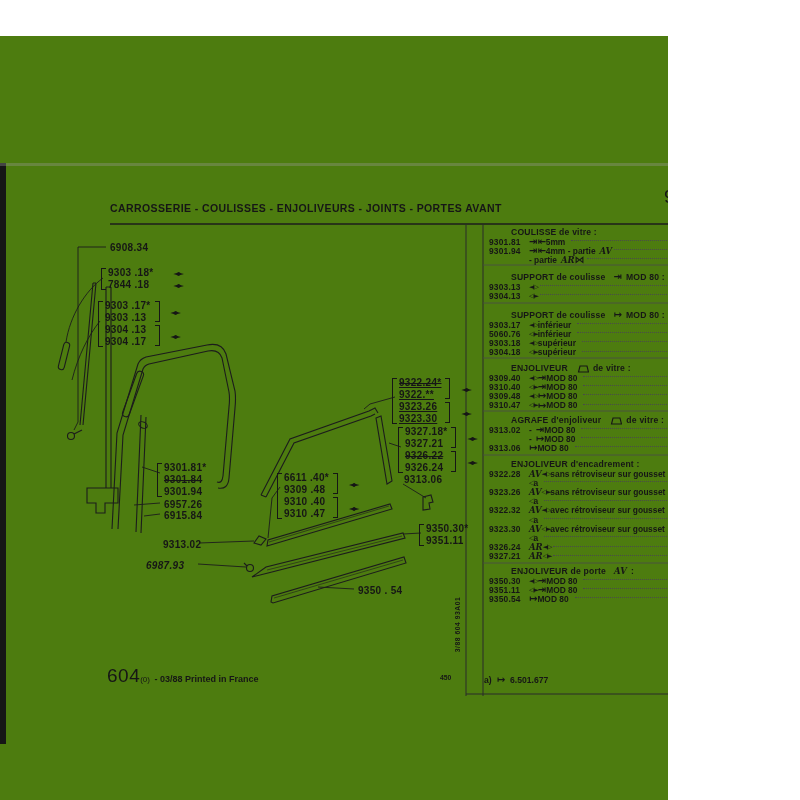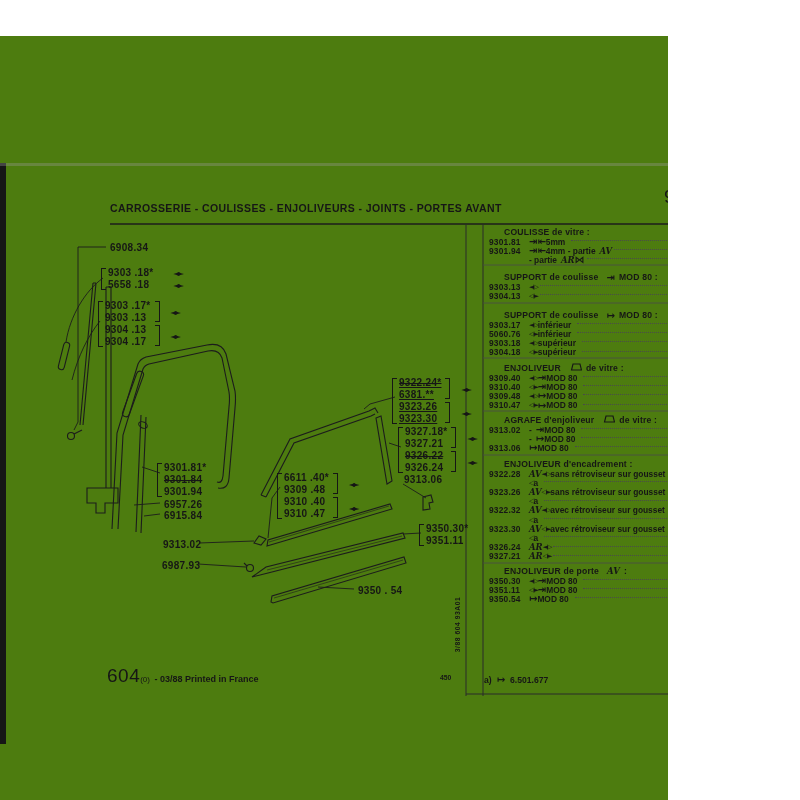--- a/index.html
+++ b/index.html
@@ -10,22 +10,22 @@
   #top-smudge{position:absolute;left:0;top:127px;width:800px;height:3px;background:#9a9a9a;opacity:.35;}
   
   #hdr-title{position:absolute;left:110px;top:166px;font-size:10.5px;font-weight:bold;letter-spacing:.4px;}
   #page-num{position:absolute;left:664px;top:150px;font-size:19px;font-weight:normal;letter-spacing:1px;}
   #page-code{position:absolute;left:708px;top:160px;font-size:15px;font-weight:bold;letter-spacing:1px;}
   
   #lines{position:absolute;left:0;top:0;}
   
   #table{position:absolute;left:483px;top:188px;width:258px;height:472px;}
   .sec{position:absolute;left:0;width:258px;}
-  .sec-title{padding-left:21px;font-size:8.6px;font-weight:bold;letter-spacing:.2px;height:10px;
-             display:flex;align-items:flex-start;gap:4px;white-space:nowrap;}
+  .sec-title{padding-left:28px;font-size:8.6px;font-weight:bold;letter-spacing:.2px;height:10px;
+             display:flex;align-items:flex-end;gap:4px;white-space:nowrap;}
   .prow{display:flex;align-items:center;height:9.2px;font-size:8.4px;font-weight:600;white-space:nowrap;}
   .pref{width:40px;padding-left:6px;letter-spacing:.2px;}
   .ppart{margin-right:4px;}
   .lead{flex:1;border-bottom:1.5px dotted #4a4a4a;margin:0 3px 2px 2px;min-width:8px;}
   .pqty{width:15px;text-align:center;font-weight:bold;}
   .sym{font-family:"DejaVu Sans",sans-serif;font-size:7px;letter-spacing:-1px;}
   .sym.big{font-size:10px;font-weight:bold;letter-spacing:0;}
   .it{font-family:"DejaVu Serif",serif;font-style:italic;font-weight:bold;font-size:8.5px;}
   .winicon{display:inline-block;line-height:0;}
   
@@ -133,21 +133,21 @@
       <path d="M354,553 L318,551"></path>
     </g>
   </svg>
 
   <div id="callouts">
       <div class="callout" style="left: 108px; top: 206px;">
         <div class="crow">6908.34</div>
       </div>
       <div class="callout" style="left: 106px; top: 231px;">
         <div class="crow">9303 .18*</div>
-        <div class="crow">5658 .18</div>
+        <div class="crow">7844 .18</div>
         <div class="bk l" style="top: 1px; height: 20px;"></div>
         <span class="carrow" style="top: 1px;">◄►</span>
         <span class="carrow" style="top: 13px;">◄►</span>
       </div>
       <div class="callout" style="left: 103px; top: 264px;">
         <div class="crow">9303 .17*</div>
         <div class="crow">9303 .13</div>
         <div class="crow">9304 .13</div>
         <div class="crow">9304 .17</div>
         <div class="bk l" style="top: 1px; height: 44px;"></div>
@@ -177,21 +177,21 @@
         <div class="bk r" style="top: 1px; height: 19px;"></div>
         <div class="bk r" style="top: 25px; height: 19px;"></div>
         <span class="carrow" style="top: 7px;">◄►</span>
         <span class="carrow" style="top: 31px;">◄►</span>
       </div>
       <div class="callout" style="left: 402px; top: 438px;">
         <div class="crow">9313.06</div>
       </div>
       <div class="callout" style="left: 397px; top: 341px; text-decoration: underline;">
         <div class="crow strike">9322.24*</div>
-        <div class="crow">6381.**</div>
+        <div class="crow">9322.**</div>
         <div class="crow">9323.26</div>
         <div class="crow">9323.30</div>
         <div class="bk l" style="top: 1px; height: 44px;"></div>
         <div class="bk r" style="top: 1px; height: 19px;"></div>
         <div class="bk r" style="top: 25px; height: 19px;"></div>
         <span class="carrow" style="top: 7px;">◄►</span>
         <span class="carrow" style="top: 31px;">◄►</span>
       </div>
       <div class="callout" style="left: 403px; top: 390px;">
         <div class="crow">9327.18*</div>
@@ -200,21 +200,21 @@
         <div class="crow">9326.24</div>
         <div class="bk l" style="top: 1px; height: 44px;"></div>
         <div class="bk r" style="top: 1px; height: 19px;"></div>
         <div class="bk r" style="top: 25px; height: 19px;"></div>
         <span class="carrow" style="top: 7px;">◄►</span>
         <span class="carrow" style="top: 31px;">◄►</span>
       </div>
       <div class="callout" style="left: 161px; top: 503px;">
         <div class="crow">9313.02</div>
       </div>
-      <div class="callout" style="left: 160px; top: 524px;">
+      <div class="callout" style="left: 144px; top: 524px; font-style: italic;">
         <div class="crow">6987.93</div>
       </div>
       <div class="callout" style="left: 424px; top: 487px;">
         <div class="crow">9350.30*</div>
         <div class="crow">9351.11</div>
         <div class="bk l" style="top: 1px; height: 20px;"></div>
       </div>
       <div class="callout" style="left: 356px; top: 549px;">
         <div class="crow">9350 . 54</div>
       </div>

